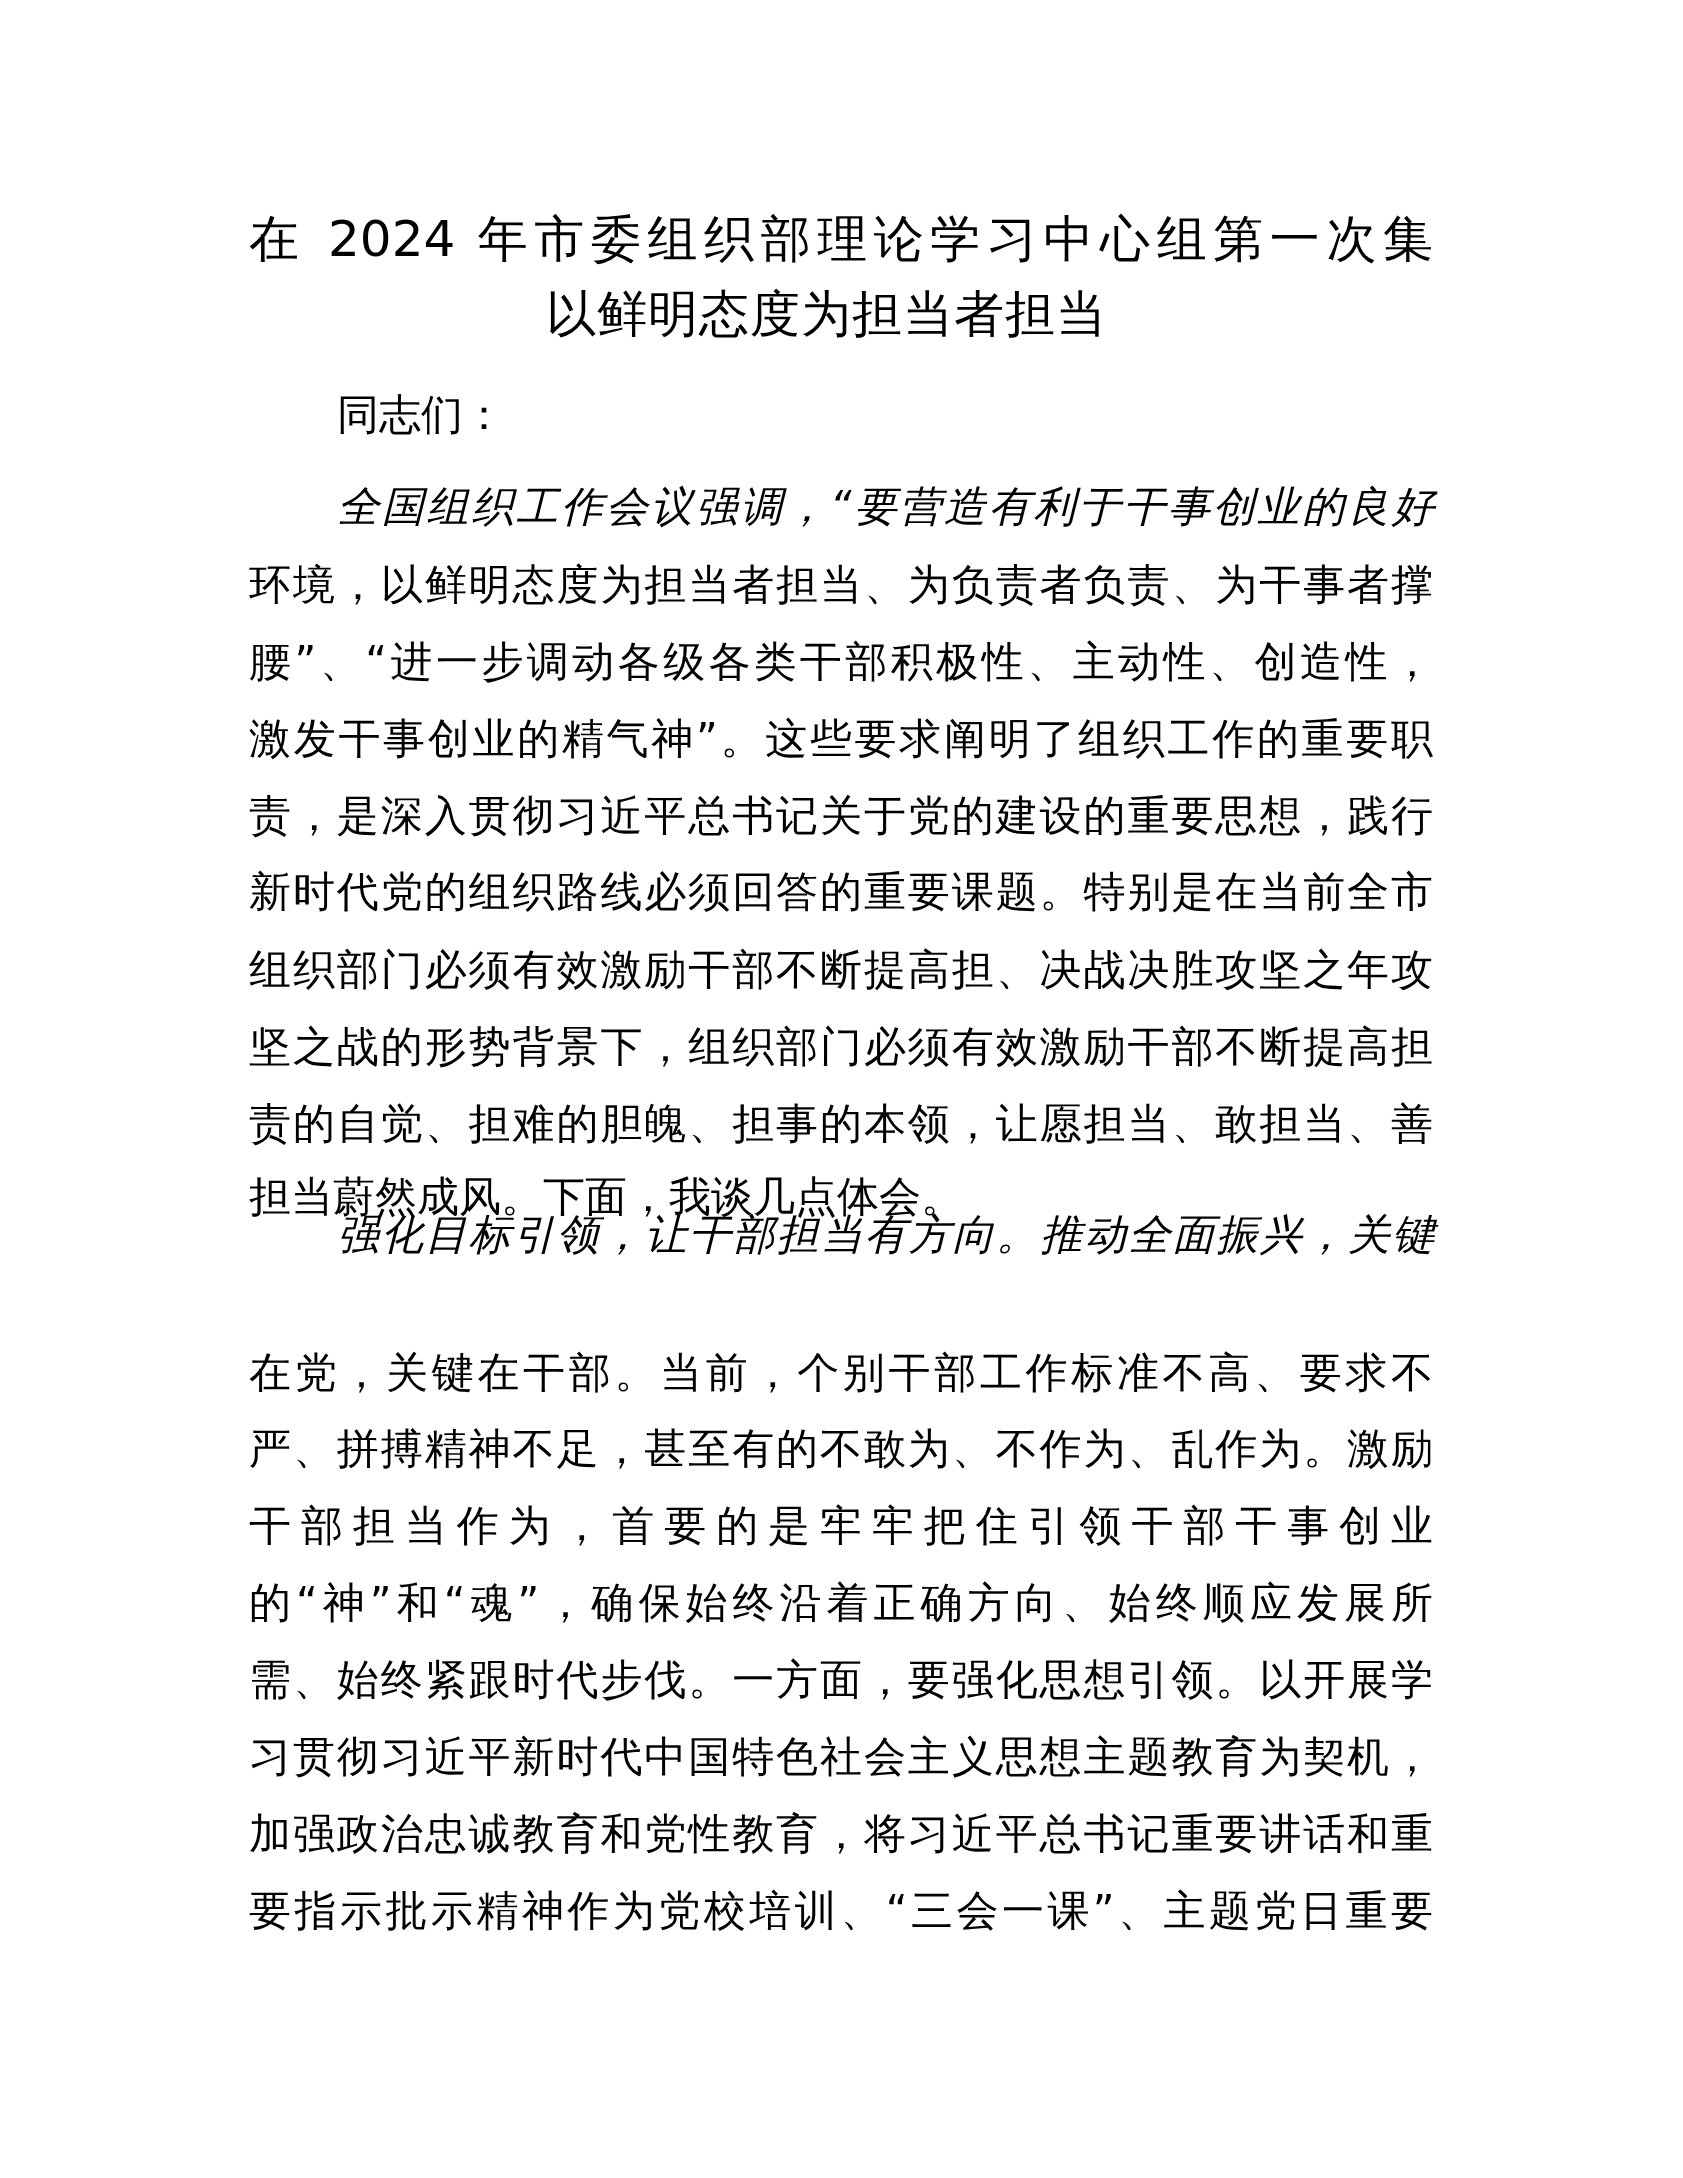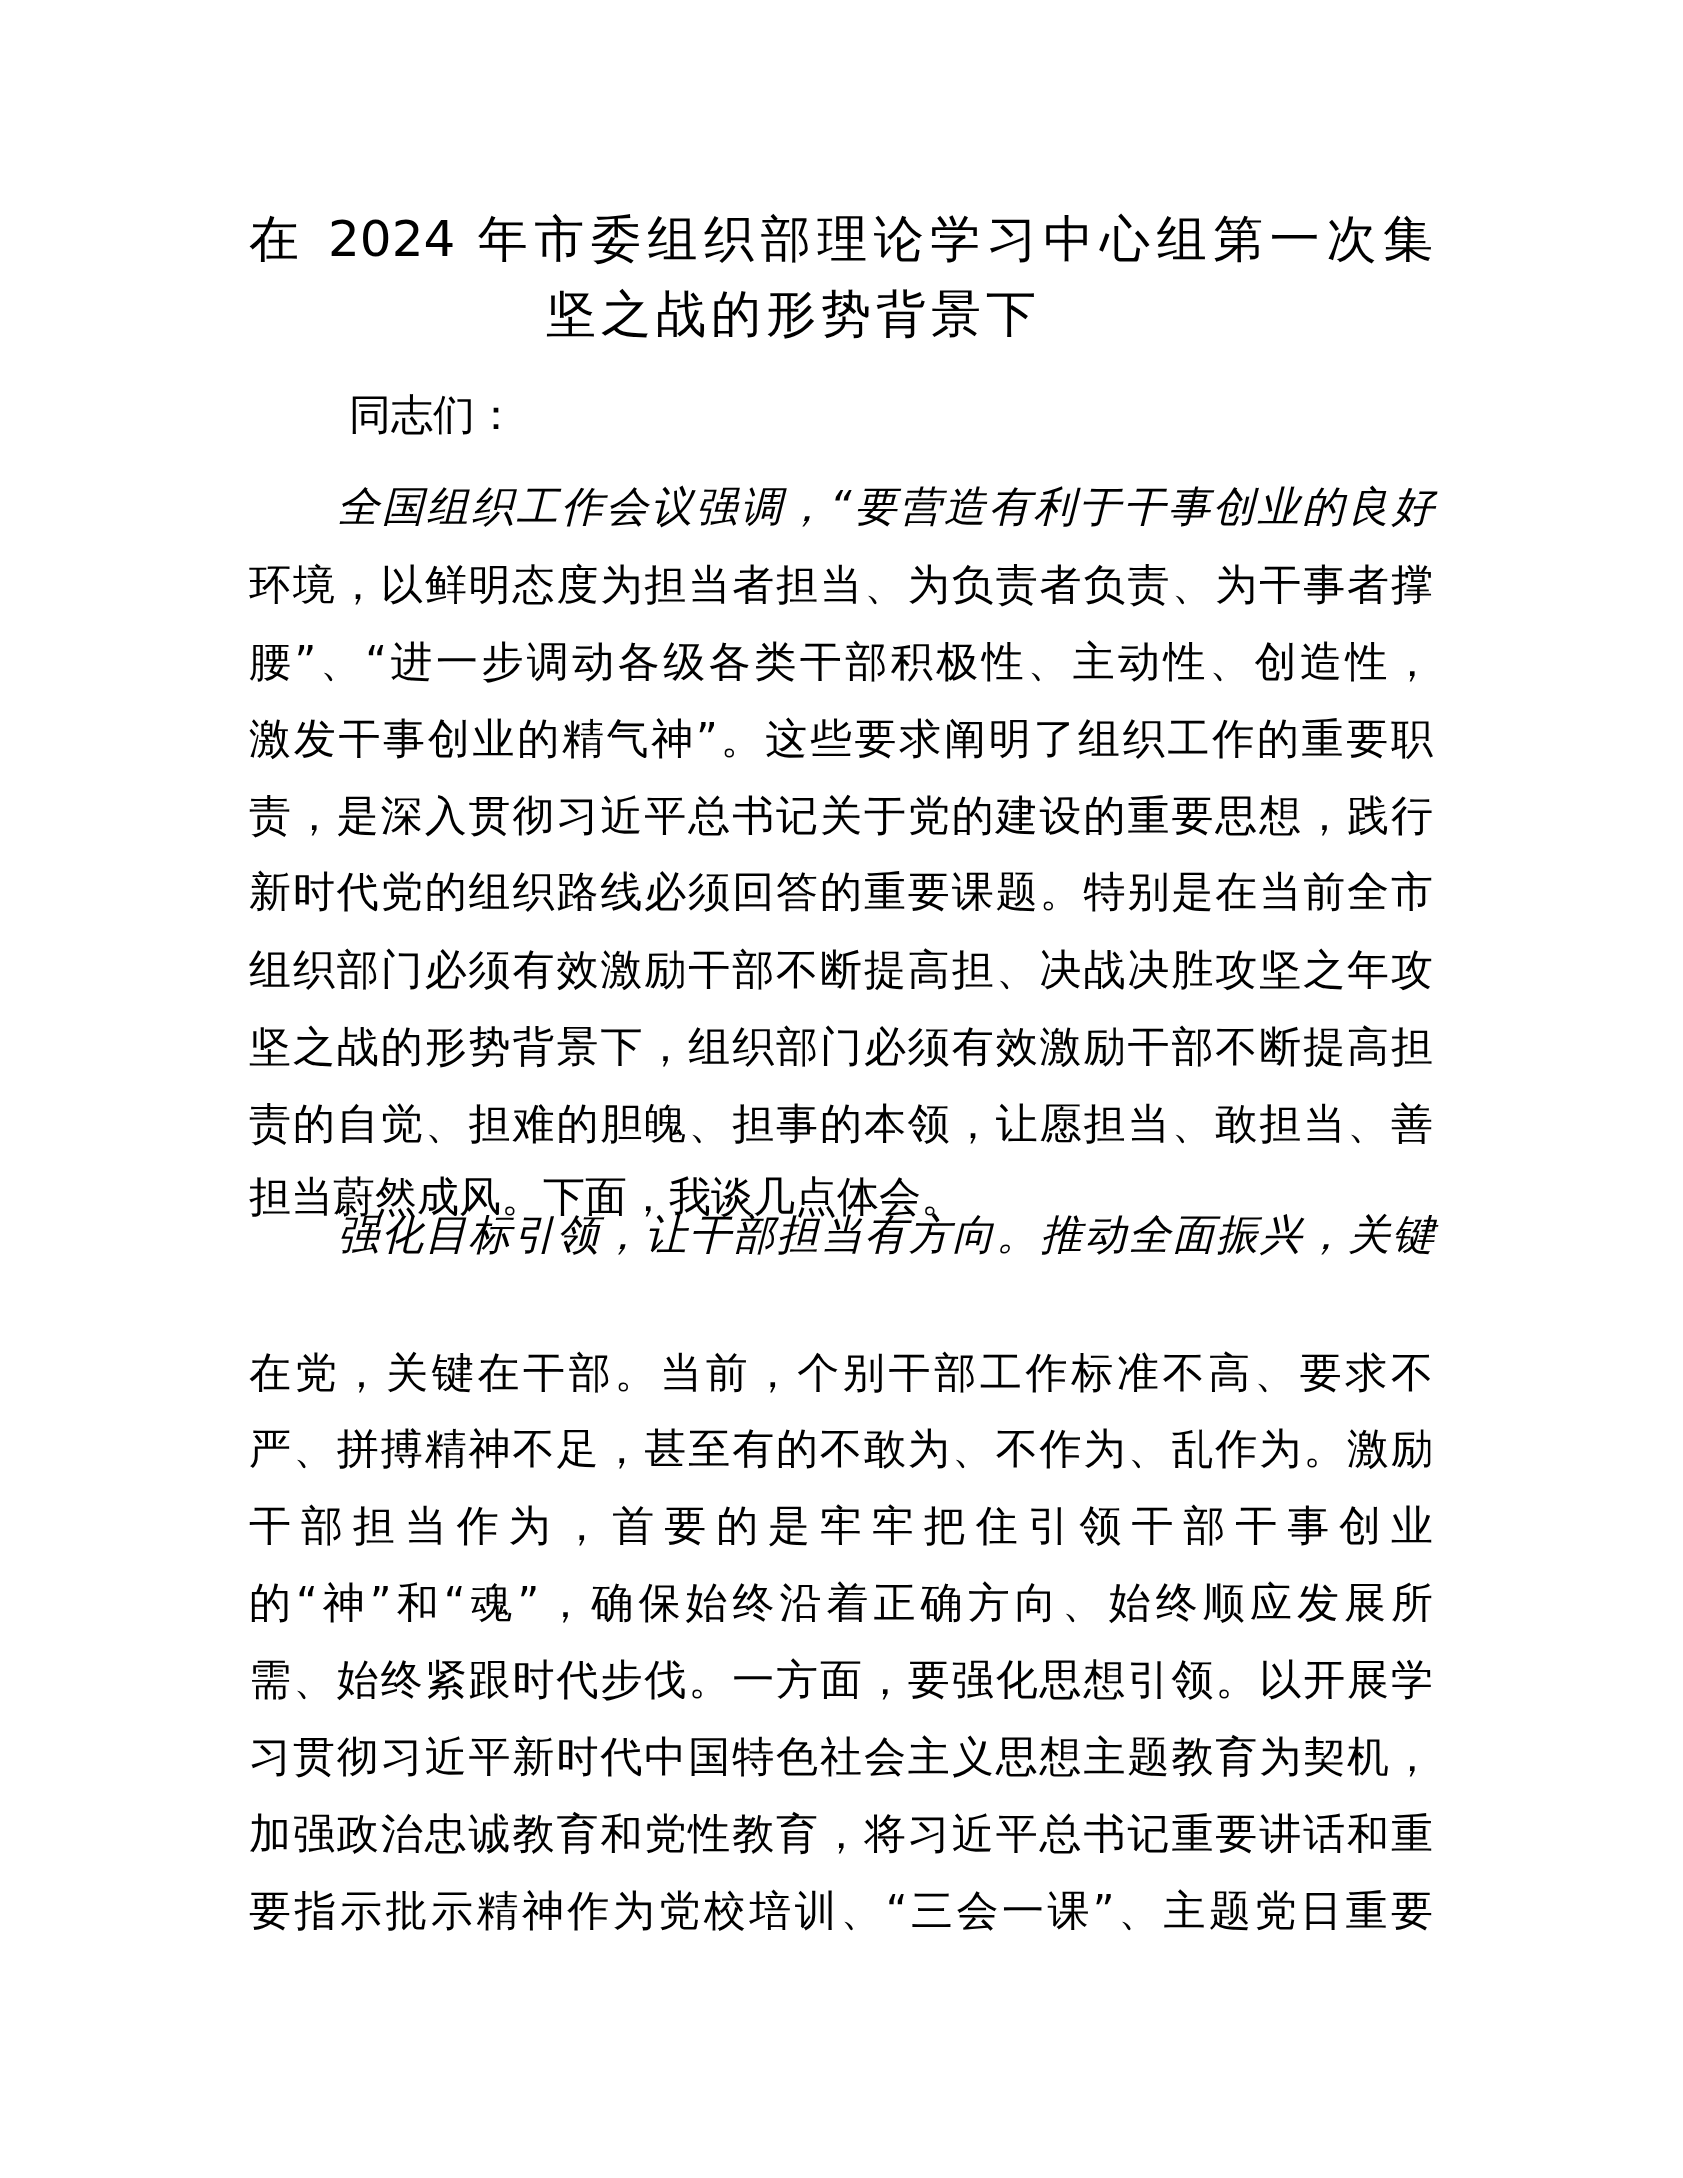--- a/index.html
+++ b/index.html
@@ -7,30 +7,30 @@
          font-family: "DejaVu Sans", "Liberation Sans", sans-serif; color: #000000; }
   .page { position: absolute; left: 0; top: 0; width: 1347px; height: 2178px; background: #ffffff; }
   .title-line { position: absolute; height: 75px; line-height: 75px; font-size: 50px;
                 white-space: nowrap; text-align: center; }
   .t1 { left: 249px; width: 1184px; top: 202px; text-align-last: justify; text-align: justify; }
   .t2 { left: 546px; width: 491px; top: 277px; letter-spacing: 1px; text-align: justify; text-align-last: justify; }
   .line { position: absolute; left: 249px; width: 1184px; height: 77px; line-height: 77px;
           font-size: 42px; white-space: nowrap; text-align: justify; text-align-last: justify; }
   .line.indent { left: 337px; width: 1097px; font-style: italic; }
   .line.last { text-align-last: left; font-family: Liberation Mono, monospace; }
-  .salutation { position: absolute; left: 349px; top: 376px; height: 77px; line-height: 77px;
+  .salutation { position: absolute; left: 337px; top: 376px; height: 77px; line-height: 77px;
                 font-size: 42px; white-space: nowrap; }
 </style>
 </head>
 <body>
 
 <div class="page">
 
   <div class="title-line t1">在 2024 年市委组织部理论学习中心组第一次集</div>
-  <div class="title-line t2">坚之战的形势背景下</div>
+  <div class="title-line t2">以鲜明态度为担当者担当</div>
 
   <div class="salutation">同志们：</div>
 
   <div>
     <div class="line indent" style="top:468px">全国组织工作会议强调，“要营造有利于干事创业的良好</div>
     <div class="line" style="top:546px">环境，以鲜明态度为担当者担当、为负责者负责、为干事者撑</div>
     <div class="line" style="top:623px">腰”、“进一步调动各级各类干部积极性、主动性、创造性，</div>
     <div class="line" style="top:700px">激发干事创业的精气神”。这些要求阐明了组织工作的重要职</div>
     <div class="line" style="top:777px">责，是深入贯彻习近平总书记关于党的建设的重要思想，践行</div>
     <div class="line" style="top:853px">新时代党的组织路线必须回答的重要课题。特别是在当前全市</div>

